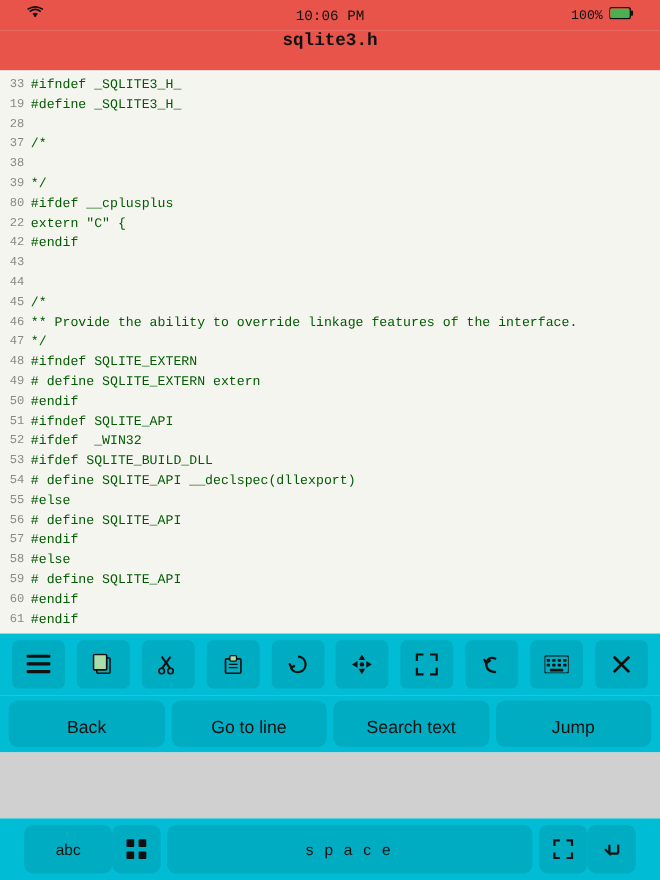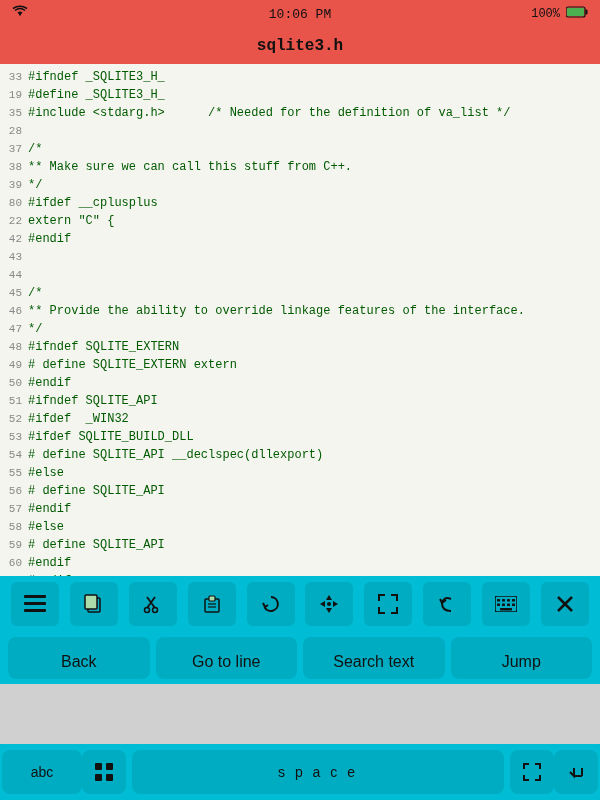--- a/index.html
+++ b/index.html
@@ -13,21 +13,21 @@
       flex-direction: column;
     }
 
     
     #status-bar {
       background: #e8534a;
       height: 28px;
       display: flex;
       align-items: center;
       justify-content: space-between;
-      padding: 0 12px;
+      padding: 0 24px;
       flex-shrink: 0;
     }
     #status-bar .left {
       display: flex;
       align-items: center;
       gap: 4px;
     }
     #status-bar .center {
       font-size: 13px;
       font-weight: 500;
@@ -42,21 +42,21 @@
       gap: 6px;
       font-size: 12px;
       color: #111;
     }
 
     
     #title-bar {
       background: #e8534a;
       height: 36px;
       display: flex;
-      align-items: center;
+      align-items: flex-start;
       justify-content: center;
       flex-shrink: 0;
     }
     #title-bar span {
       font-size: 16px;
       font-weight: 600;
       color: #111;
     }
 
     
@@ -144,21 +144,21 @@
       flex-shrink: 0;
     }
 
     
     #keyboard-bar {
       background: #00bcd4;
       height: 56px;
       display: flex;
       align-items: center;
       justify-content: space-around;
-      padding: 0 2px;
+      padding: 0 22px;
       flex-shrink: 0;
     }
     .kbd-btn {
       background: #00acc1;
       border: none;
       border-radius: 8px;
       height: 44px;
       font-size: 14px;
       font-weight: 500;
       color: #111;
@@ -209,34 +209,29 @@
 
 <div class="code-line">
       <span class="line-num">33</span>
       <span class="line-code">#ifndef _SQLITE3_H_</span>
     </div>
     <div class="code-line">
       <span class="line-num">19</span>
       <span class="line-code">#define _SQLITE3_H_</span>
     </div>
     <div class="code-line">
-      <span class="line-num">35</span>
-      <span class="line-code">#include &lt;stdarg.h&gt;      /* Needed for the definition of va_list */</span>
-    </div>
-    <div class="code-line">
       <span class="line-num">28</span>
       <span class="line-code"></span>
     </div>
     <div class="code-line">
       <span class="line-num">37</span>
       <span class="line-code">/*</span>
     </div>
     <div class="code-line">
       <span class="line-num">38</span>
-      <span class="line-code">** Make sure we can call this stuff from C++.</span>
     </div>
     <div class="code-line">
       <span class="line-num">39</span>
       <span class="line-code">*/</span>
     </div>
     <div class="code-line">
       <span class="line-num">80</span>
       <span class="line-code">#ifdef __cplusplus</span>
     </div>
     <div class="code-line">

